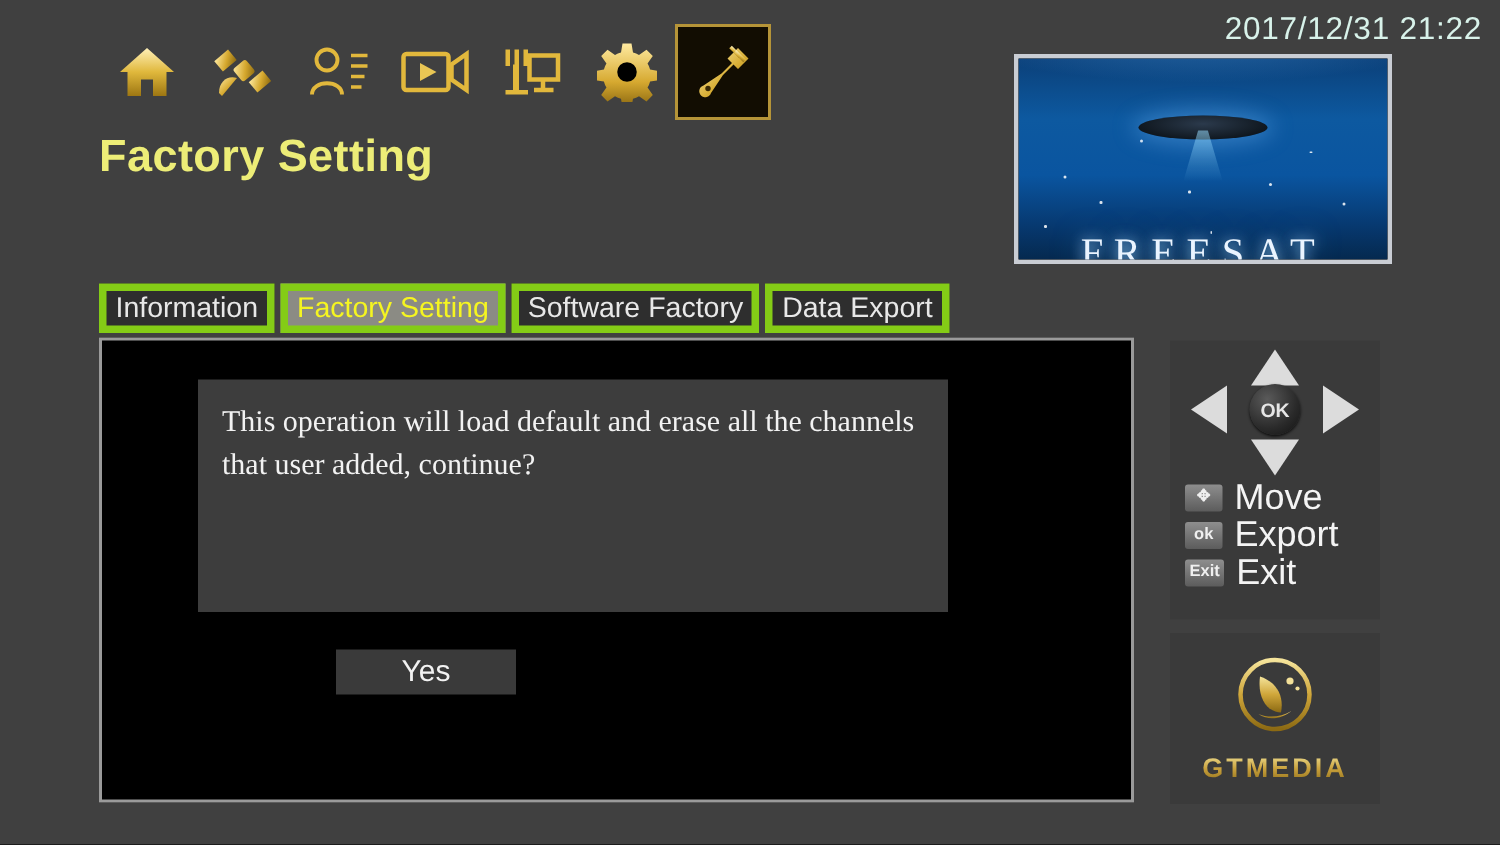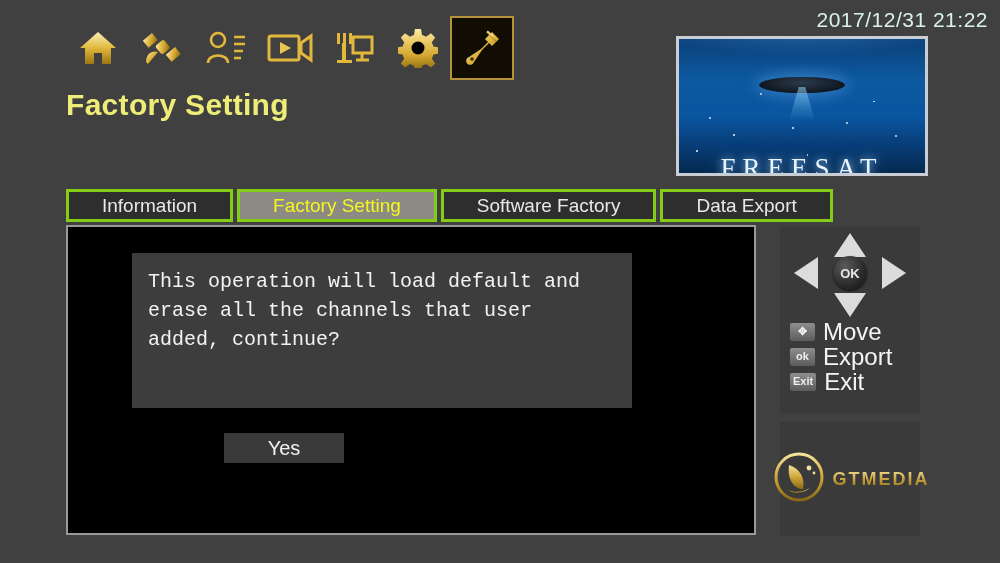--- a/index.html
+++ b/index.html
@@ -69,40 +69,40 @@
     font-size: 27px; letter-spacing: 7px;
     color: #eaf4ff; font-weight: 300;
     text-shadow: 0 0 9px rgba(160,215,255,.95), 0 0 20px rgba(90,170,255,.6);
     font-family: Liberation Serif, serif;
     margin-top: 48px;
   }
 
   
   .tabs { position: absolute; left: 66px; top: 189px; display: flex; gap: 4px; }
   .tab {
-    height: 33px; padding: 0 33px;
+    height: 33px; padding: 0 6px;
     display: flex; align-items: center; justify-content: center;
     background: #2e2e2e; color: #e8e8e8; font-size: 19px;
-    border: 3px solid #84cc16;
+    border: 5px solid #84cc16;
   }
   .tab.active { background: #8b8b84; color: #f5f520; }
 
   
   .panel {
     position: absolute; left: 66px; top: 225px; width: 690px; height: 310px;
     border: 2px solid #9a9a9a; background: #000;
   }
   .msgbox {
     position: absolute; left: 64px; top: 26px; width: 500px; height: 155px;
     background: #3d3d3d;
     padding: 14px 16px 0 16px;
   }
   .msgtext {
     color: #f2f2f2; font-size: 20px; line-height: 29px;
-    font-family: Liberation Mono, monospace;
+    font-family: Liberation Serif, serif;
   }
   .btnrow { position: absolute; left: 156px; top: 206px; display: flex; gap: 32px; }
   .dlgbtn {
     width: 120px; height: 30px;
     background: #3a3a3a; color: #f2f2f2;
     display: flex; align-items: center; justify-content: center;
     font-size: 20px;
   }
 
   
@@ -146,21 +146,21 @@
     background: linear-gradient(180deg,#8e8e8e,#5c5c5c);
     color: #f0f0f0; font-size: 11px; font-weight: bold;
     display: flex; align-items: center; justify-content: center;
     border-radius: 2px; line-height: 1;
   }
   .helplabel { color: #f4f4f4; font-size: 24px; }
 
   .logopanel {
     position: absolute; left: 780px; top: 422px; width: 140px; height: 114px;
     background: #3a3a3a;
-    display: flex; flex-direction: row; align-items: center; justify-content: center; gap: 6px;
+    display: flex; flex-direction: column; align-items: center; justify-content: center; gap: 6px;
   }
   .gtlogo-text {
     font-size: 18px; letter-spacing: 2px; font-weight: bold;
     background: linear-gradient(180deg,#f2e49a 0%,#c9a13c 50%,#8a6a16 100%);
     -webkit-background-clip: text; background-clip: text;
     color: transparent;
   }
 </style>
 </head>
 <body>

